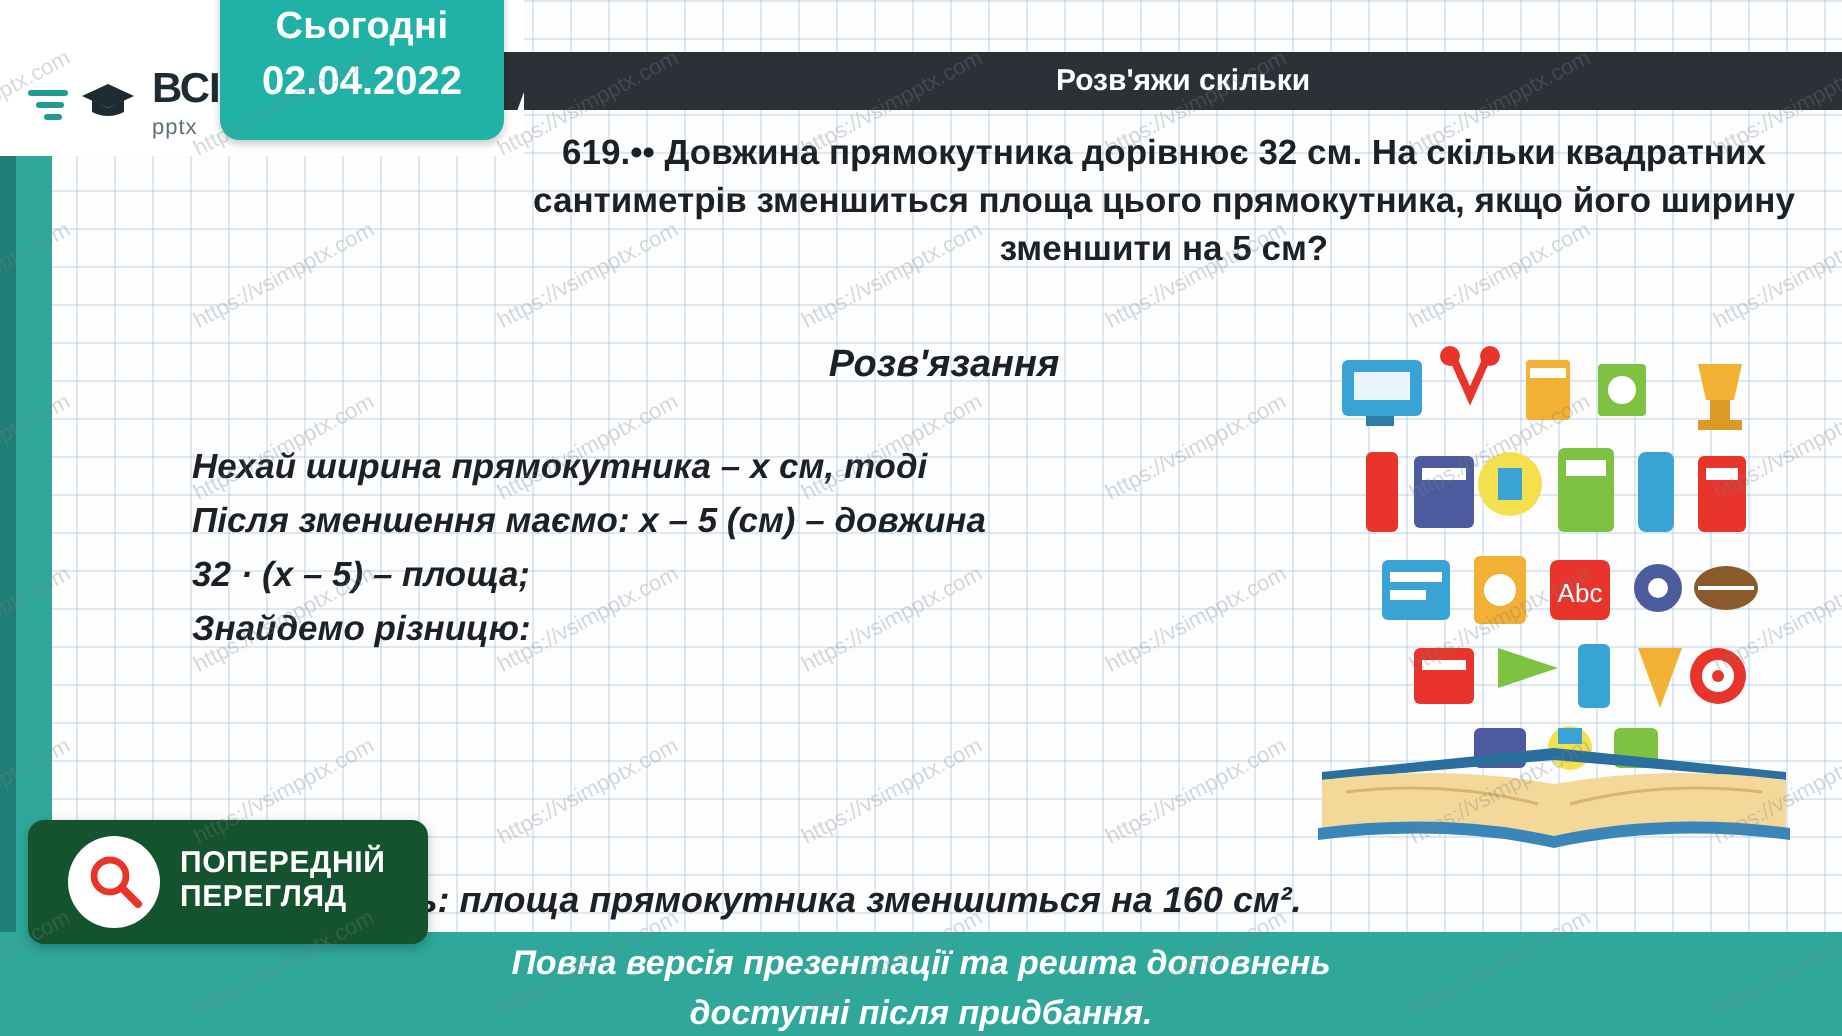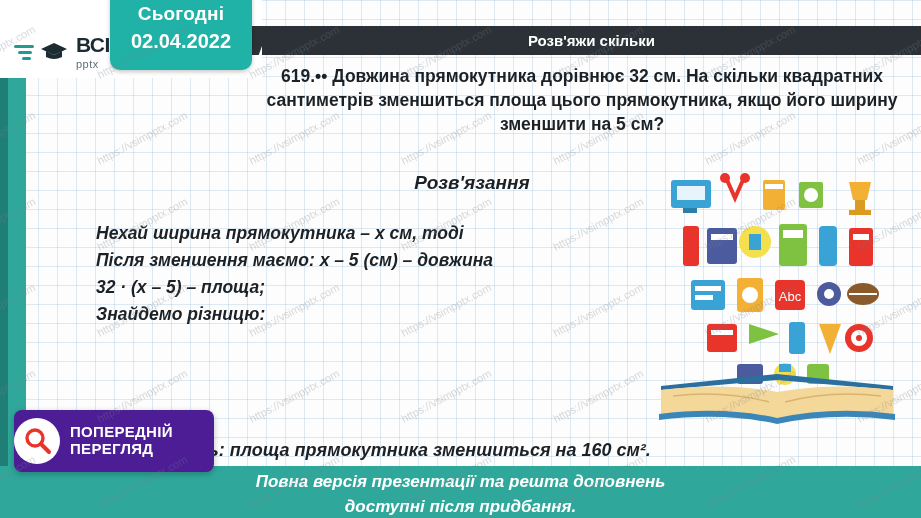--- a/index.html
+++ b/index.html
@@ -200,25 +200,25 @@
     font-size: 17px;
     font-style: italic;
     font-weight: bold;
     line-height: 1.45;
     padding-top: 4px;
   }
   .preview-badge {
     position: absolute;
     left: 14px; bottom: 46px;
     width: 200px; height: 62px;
-    background: #4c1d95;
+    background: #14532d;
     border-radius: 8px;
     z-index: 30;
     display: flex; align-items: center; gap: 10px;
-    padding-left: 0;
+    padding-left: 20px;
     box-shadow: 0 2px 6px rgba(0,0,0,.25);
   }
   .preview-badge .circle {
     width: 46px; height: 46px; border-radius: 50%;
     background: #ffffff;
     display: flex; align-items: center; justify-content: center;
     flex: 0 0 auto;
   }
   .preview-badge .txt {
     color: #ffffff; font-size: 15px; font-weight: bold;

